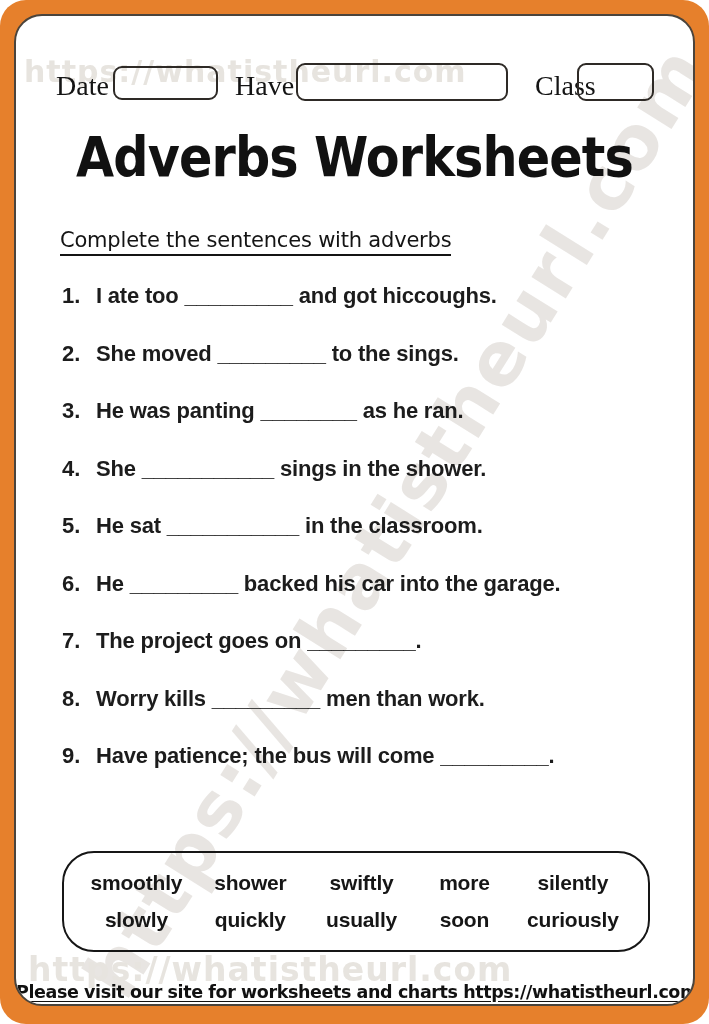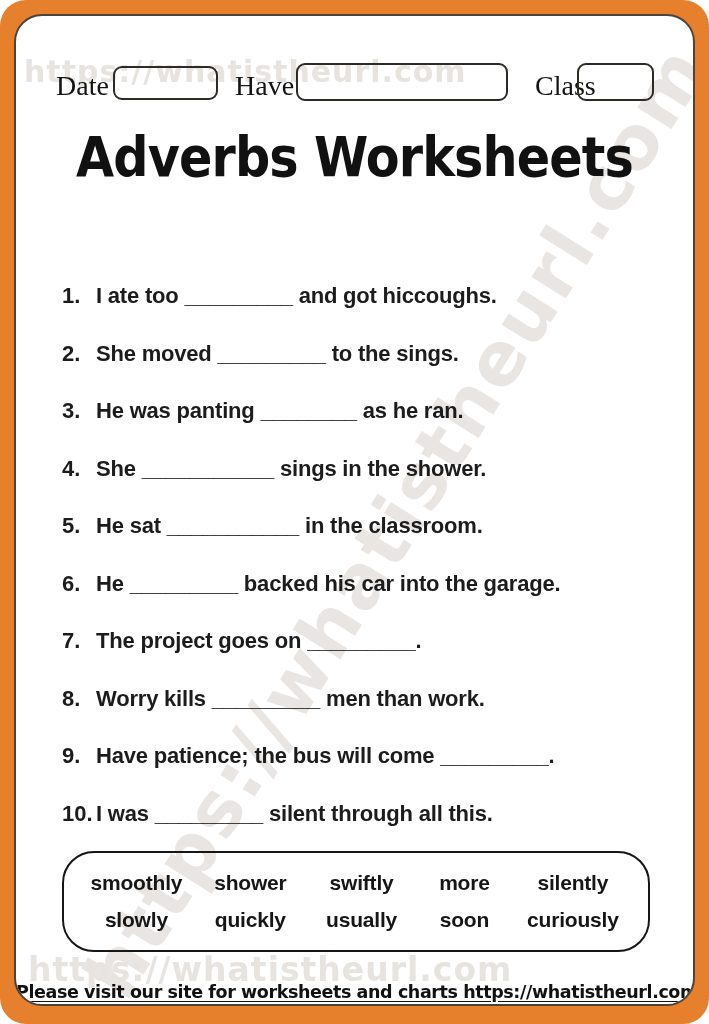--- a/index.html
+++ b/index.html
@@ -79,20 +79,21 @@
     <div class="hdr-box box-date"></div>
 
     <span class="hdr-label lbl-name">Have</span>
     <div class="hdr-box box-name"></div>
 
     <span class="hdr-label lbl-class">Class</span>
     <div class="hdr-box box-class"></div>
 
     <div class="title">Adverbs Worksheets</div>
 
+    <div class="instruction">Complete the sentences with adverbs</div>
 
     <div class="sentences">
       <div class="sentence">
         <span class="s-num">1.</span>
         <span class="s-text">I ate too _________ and got hiccoughs.</span>
       </div>
       <div class="sentence">
         <span class="s-num">2.</span>
         <span class="s-text">She moved _________ to the sings.</span>
       </div>
@@ -117,24 +118,20 @@
         <span class="s-text">The project goes on _________.</span>
       </div>
       <div class="sentence">
         <span class="s-num">8.</span>
         <span class="s-text">Worry kills _________ men than work.</span>
       </div>
       <div class="sentence">
         <span class="s-num">9.</span>
         <span class="s-text">Have patience; the bus will come _________.</span>
       </div>
-      <div class="sentence">
-        <span class="s-num">10.</span>
-        <span class="s-text">I was _________ silent through all this.</span>
-      </div>
     </div>
 
     <div class="word-bank">
       <div class="wb-row">
         <span class="wb-word">smoothly</span>
         <span class="wb-word">shower</span>
         <span class="wb-word">swiftly</span>
         <span class="wb-word">more</span>
         <span class="wb-word">silently</span>
       </div>

